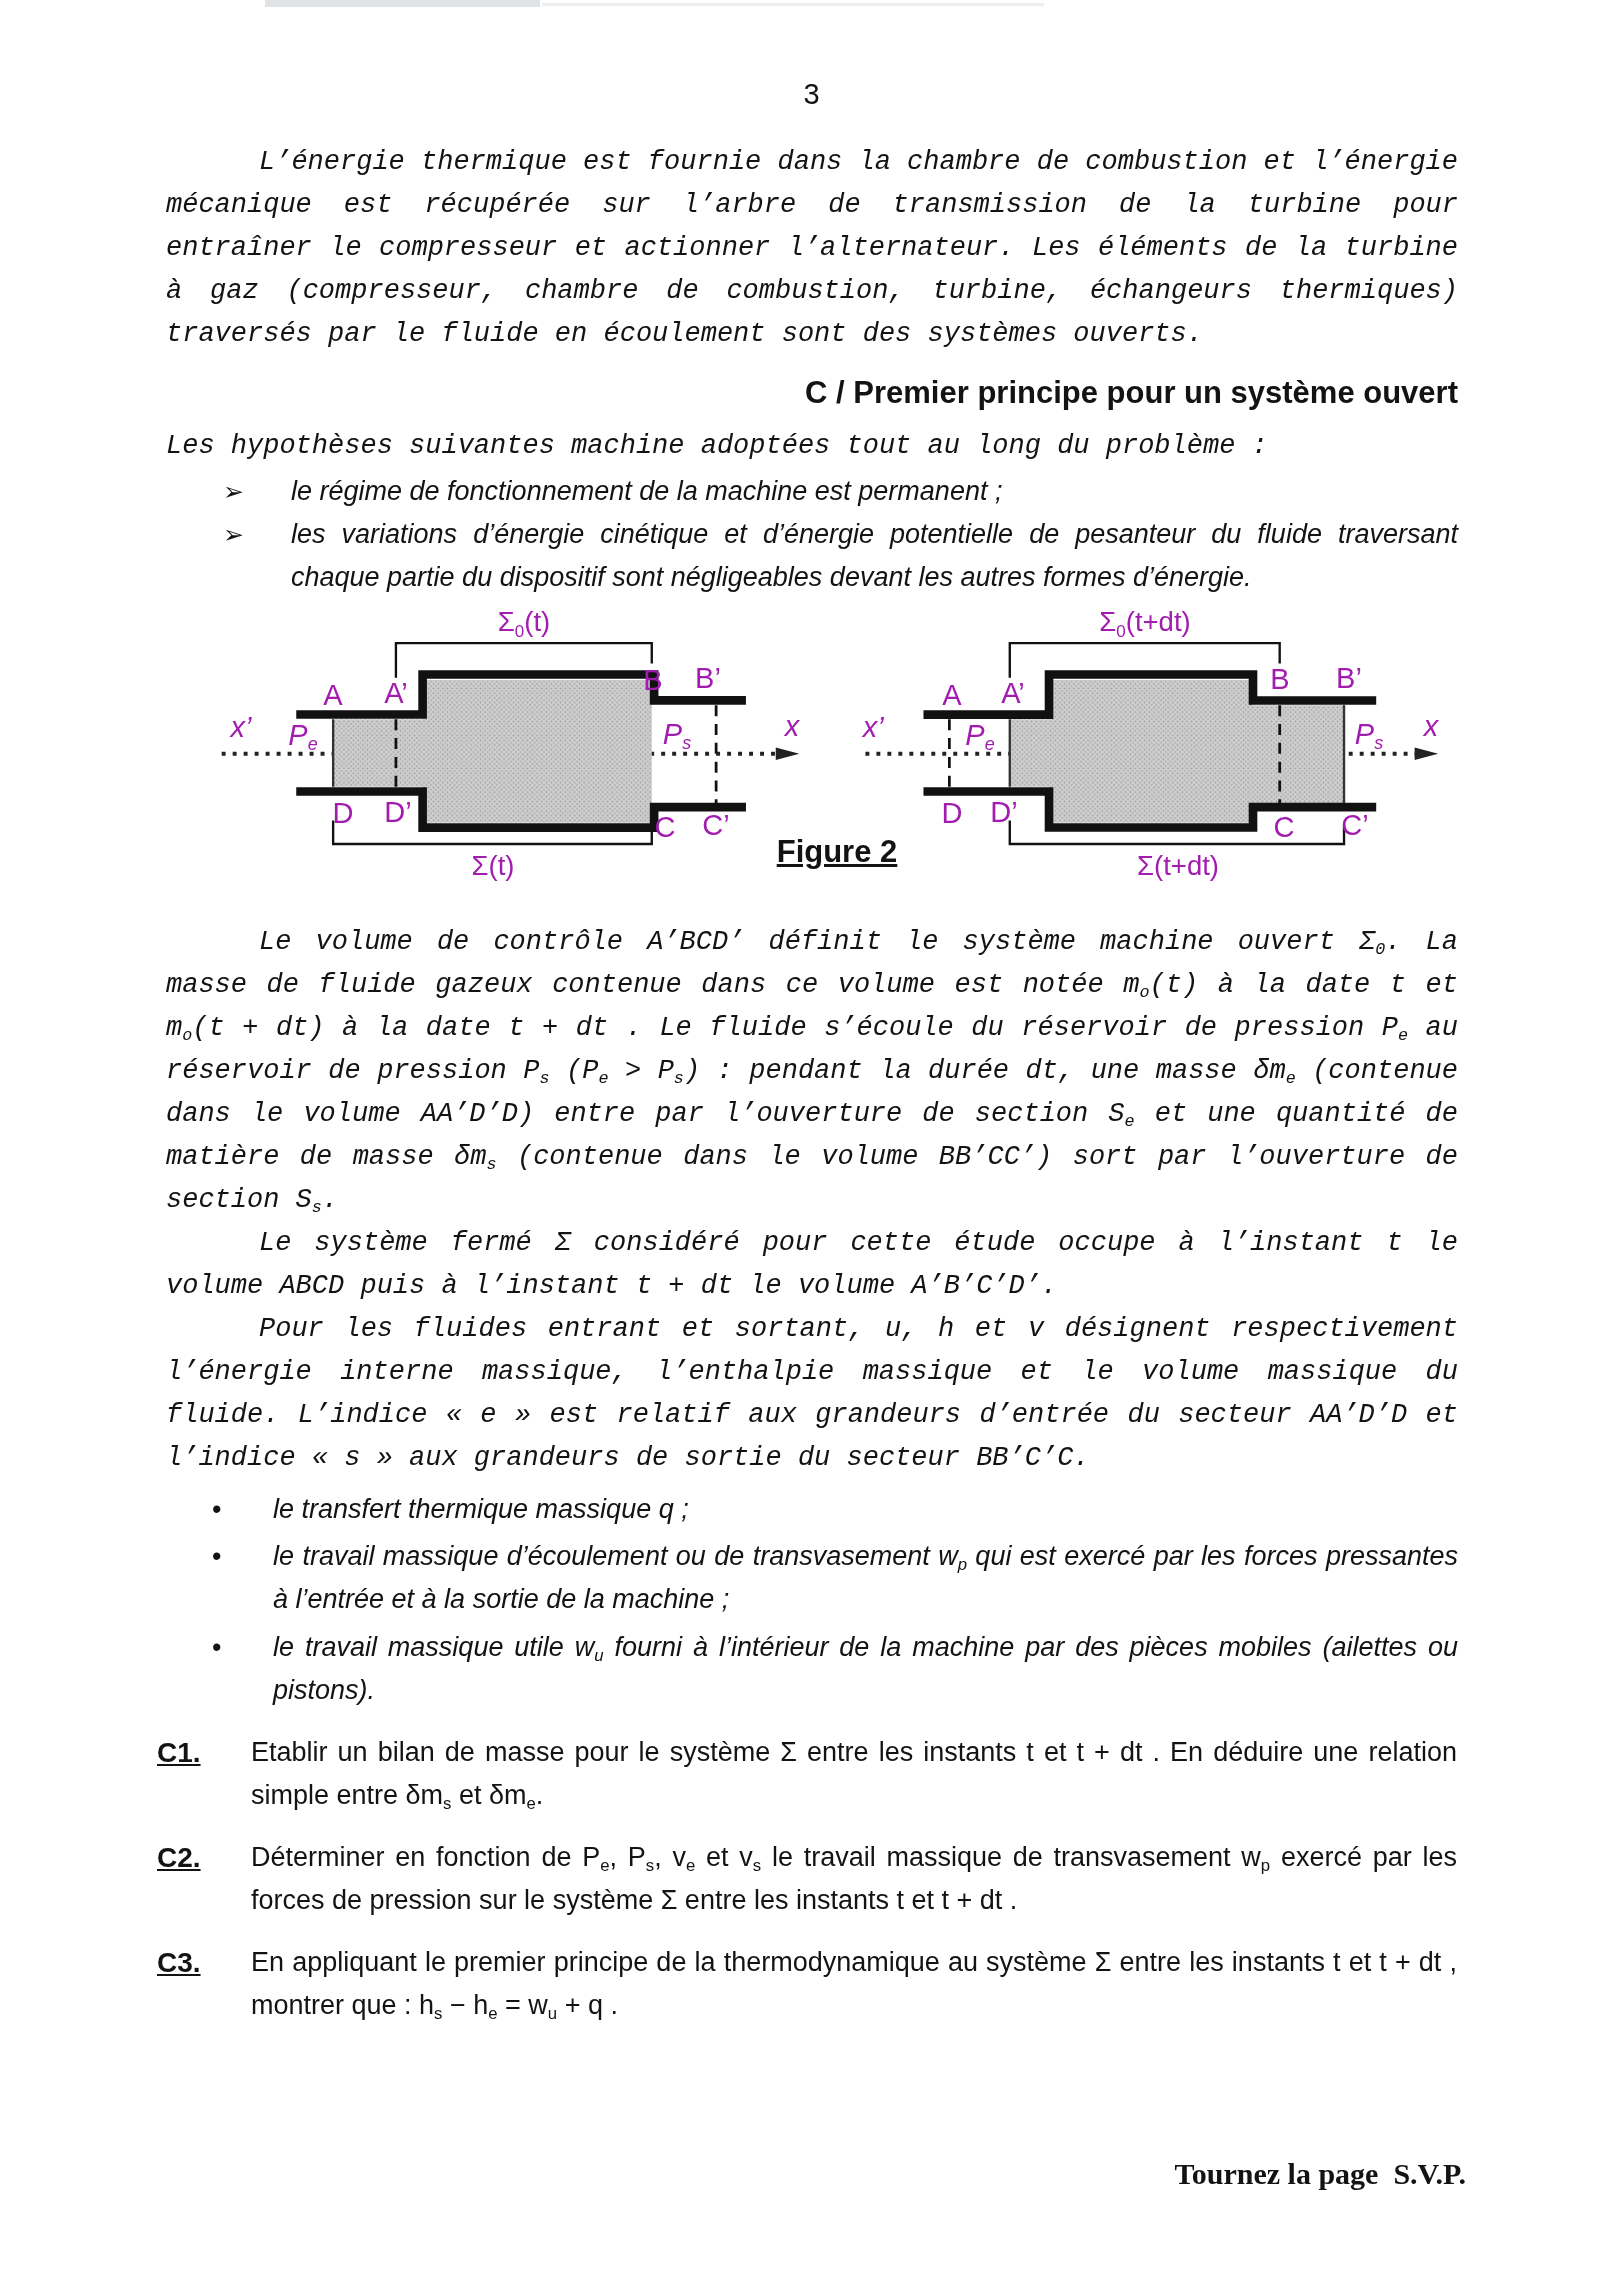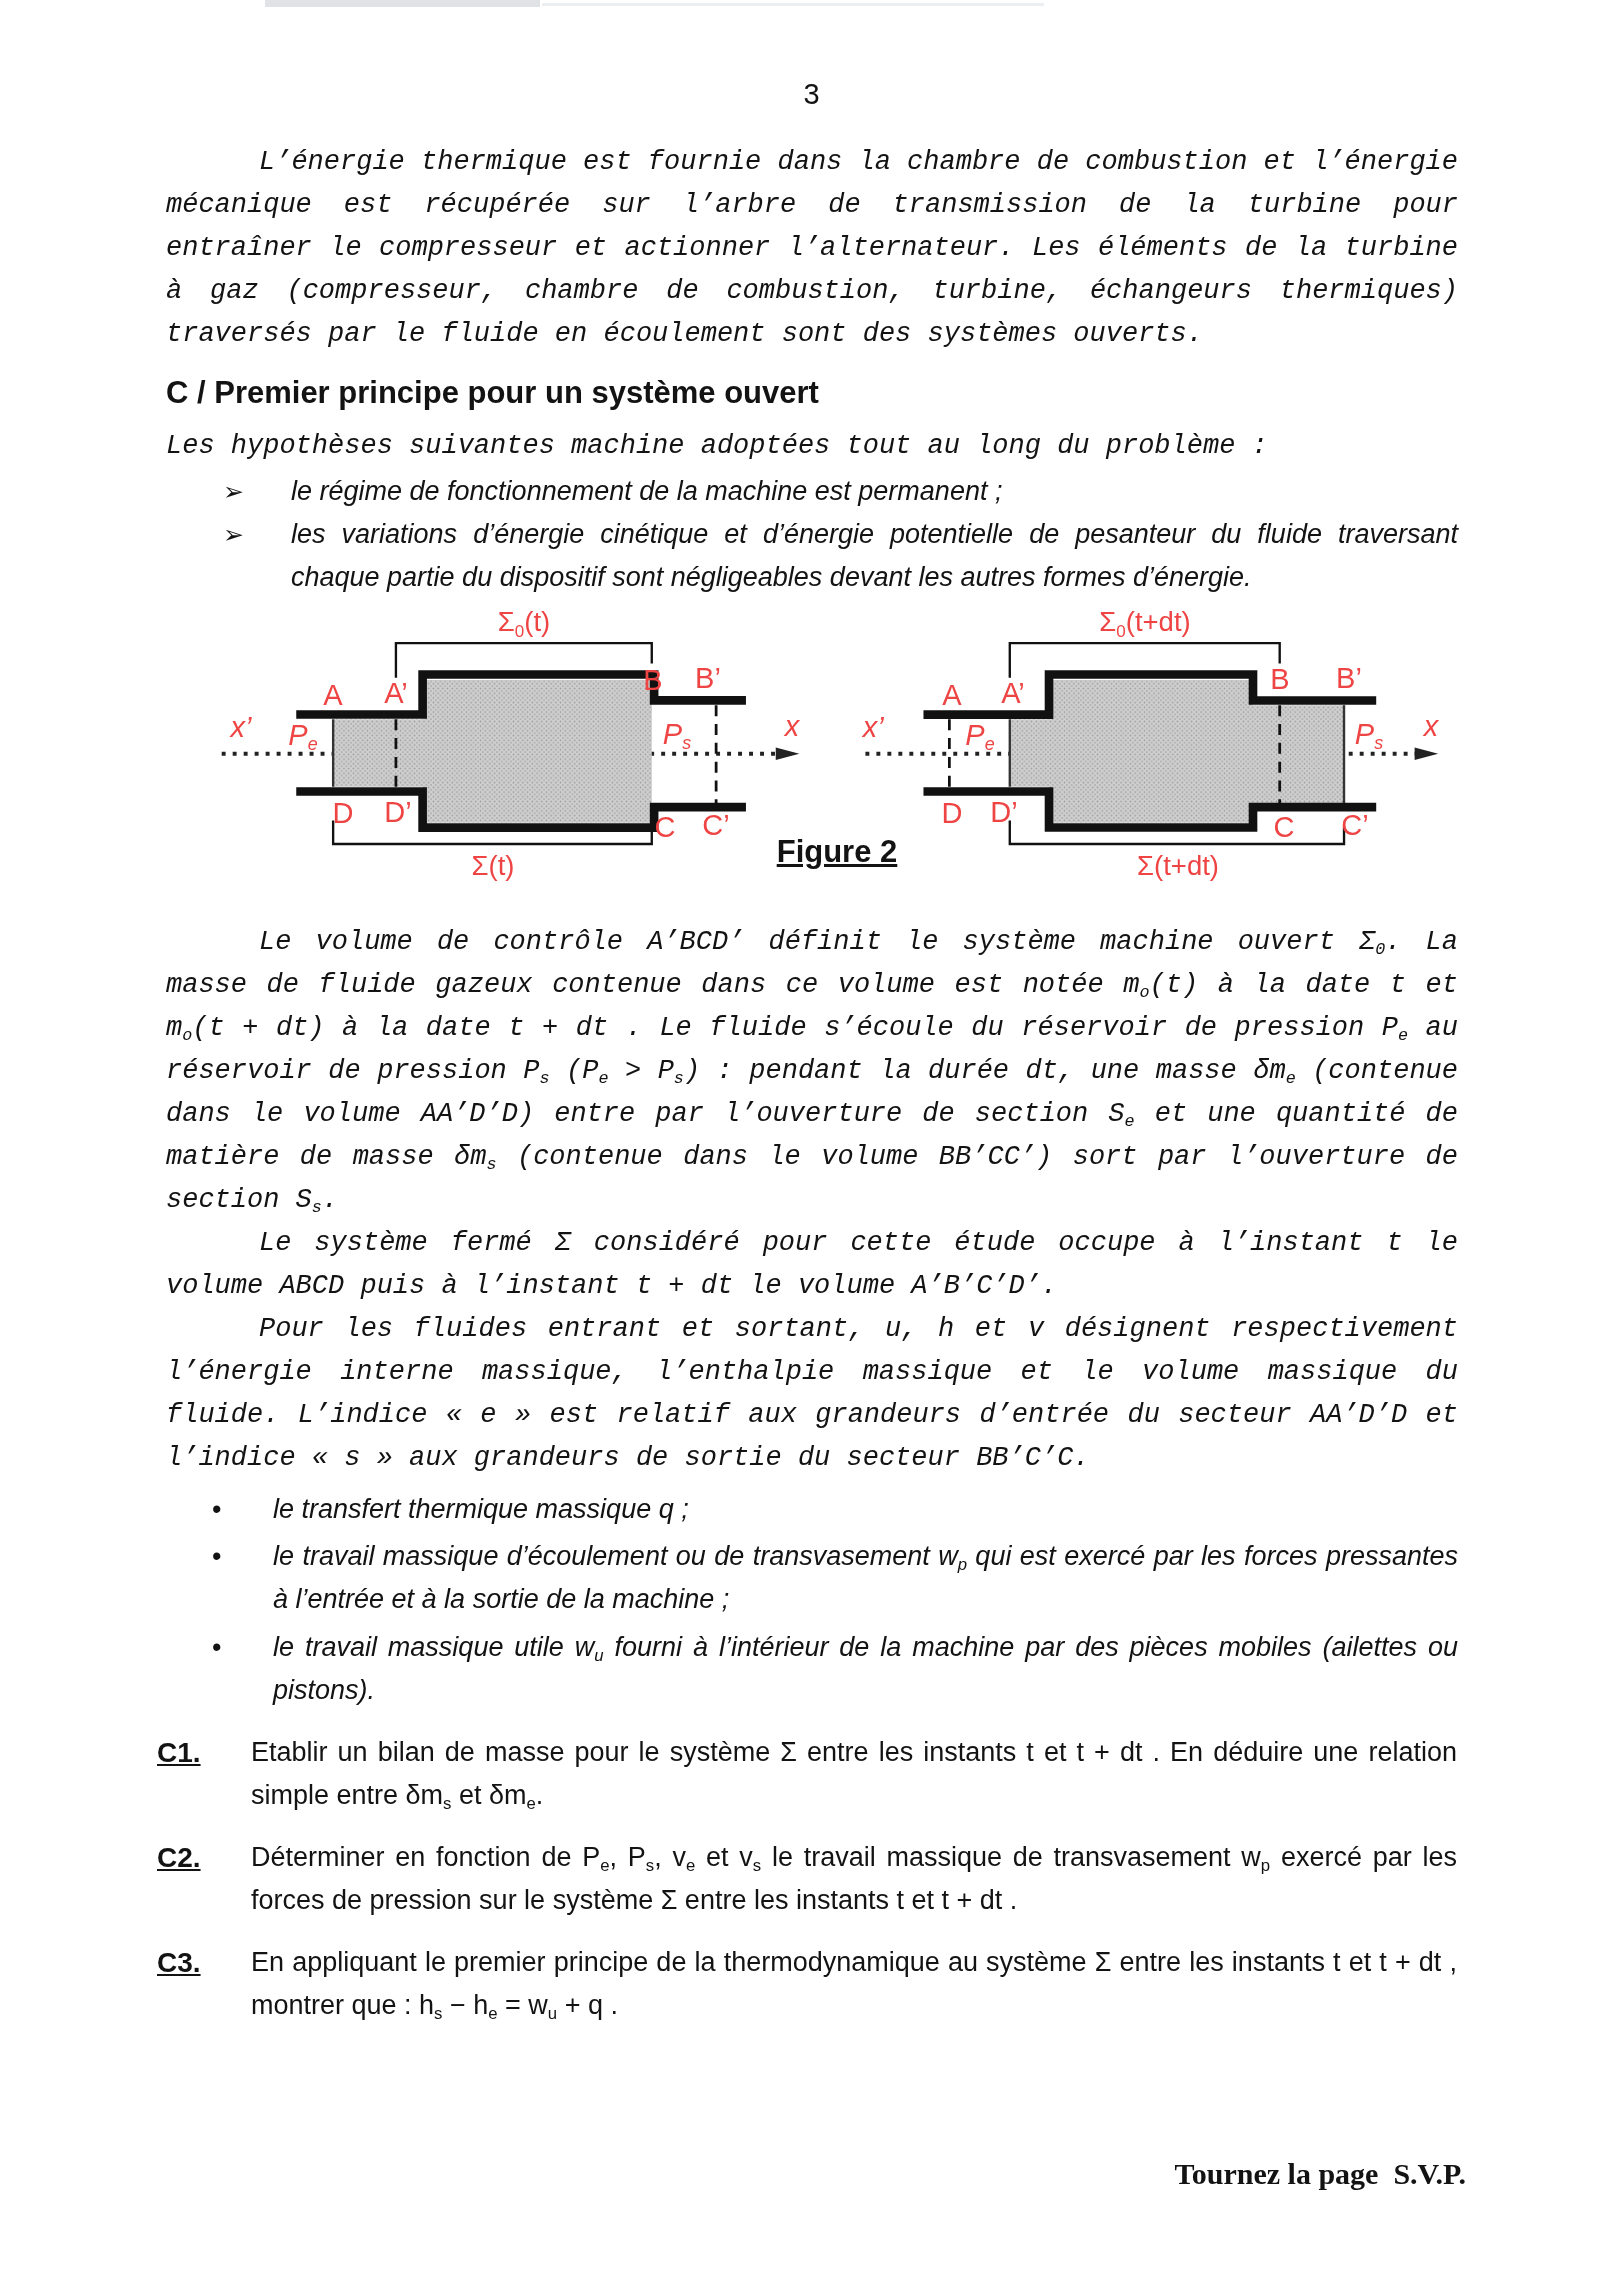--- a/index.html
+++ b/index.html
@@ -15,37 +15,37 @@
   .artifact2{position:absolute;left:542px;top:3.1px;width:502px;height:3.1px;background:#eceff1;}
 
   .pageno{padding-top:79px;text-align:center;font-size:29px;line-height:31px;}
 
   p.body{margin:0 165px 0 166px;font-size:27px;line-height:43px;font-family:Liberation Mono, monospace;}
   .it{font-style:italic;}
   .just{text-align:justify;}
   .indent{text-indent:93px;}
   .u{text-decoration:underline;}
 
-  h2.heading{margin:15.7px 165px 0 166px;text-align:left;font-size:31px;line-height:41px;font-weight:bold;font-style:normal;}
+  h2.heading{margin:15.7px 165px 0 166px;text-align:right;font-size:31px;line-height:41px;font-weight:bold;font-style:normal;}
 
   .hlist{margin:1.6px 165px 0 166px;}
   .hitem{display:flex;font-style:italic;font-size:27px;line-height:43px;}
   .hmark{flex:none;margin-left:57px;width:68px;font-style:normal;font-size:25px;}
   .htext{flex:1;text-align:justify;}
 
   .schema{margin:4.7px 165px 0 166px;font-style:italic;font-size:27px;line-height:43px;}
 
   .figrow{position:relative;height:314px;margin-top:7.9px;}
   .fig{position:absolute;top:0;height:314px;}
   .figL{left:206px;width:620px;}
   .figR{left:856px;width:714px;}
   .fig svg{position:absolute;left:0;top:0;}
   .flabel{
     position:absolute;transform:translate(-50%,-50%);
-    font-size:29px;line-height:1;white-space:nowrap;color:#ef4444;
+    font-size:29px;line-height:1;white-space:nowrap;color:#a21caf;
   }
   .fsig{font-size:27.5px;}
   .fit{font-style:italic;}
   .figcaption{
     position:absolute;left:837px;top:245px;transform:translate(-50%,-50%);
     font-weight:bold;font-size:31px;text-decoration:underline;
   }
 
   sub{font-size:62%;line-height:0;position:relative;top:0.30em;vertical-align:baseline;}
 

